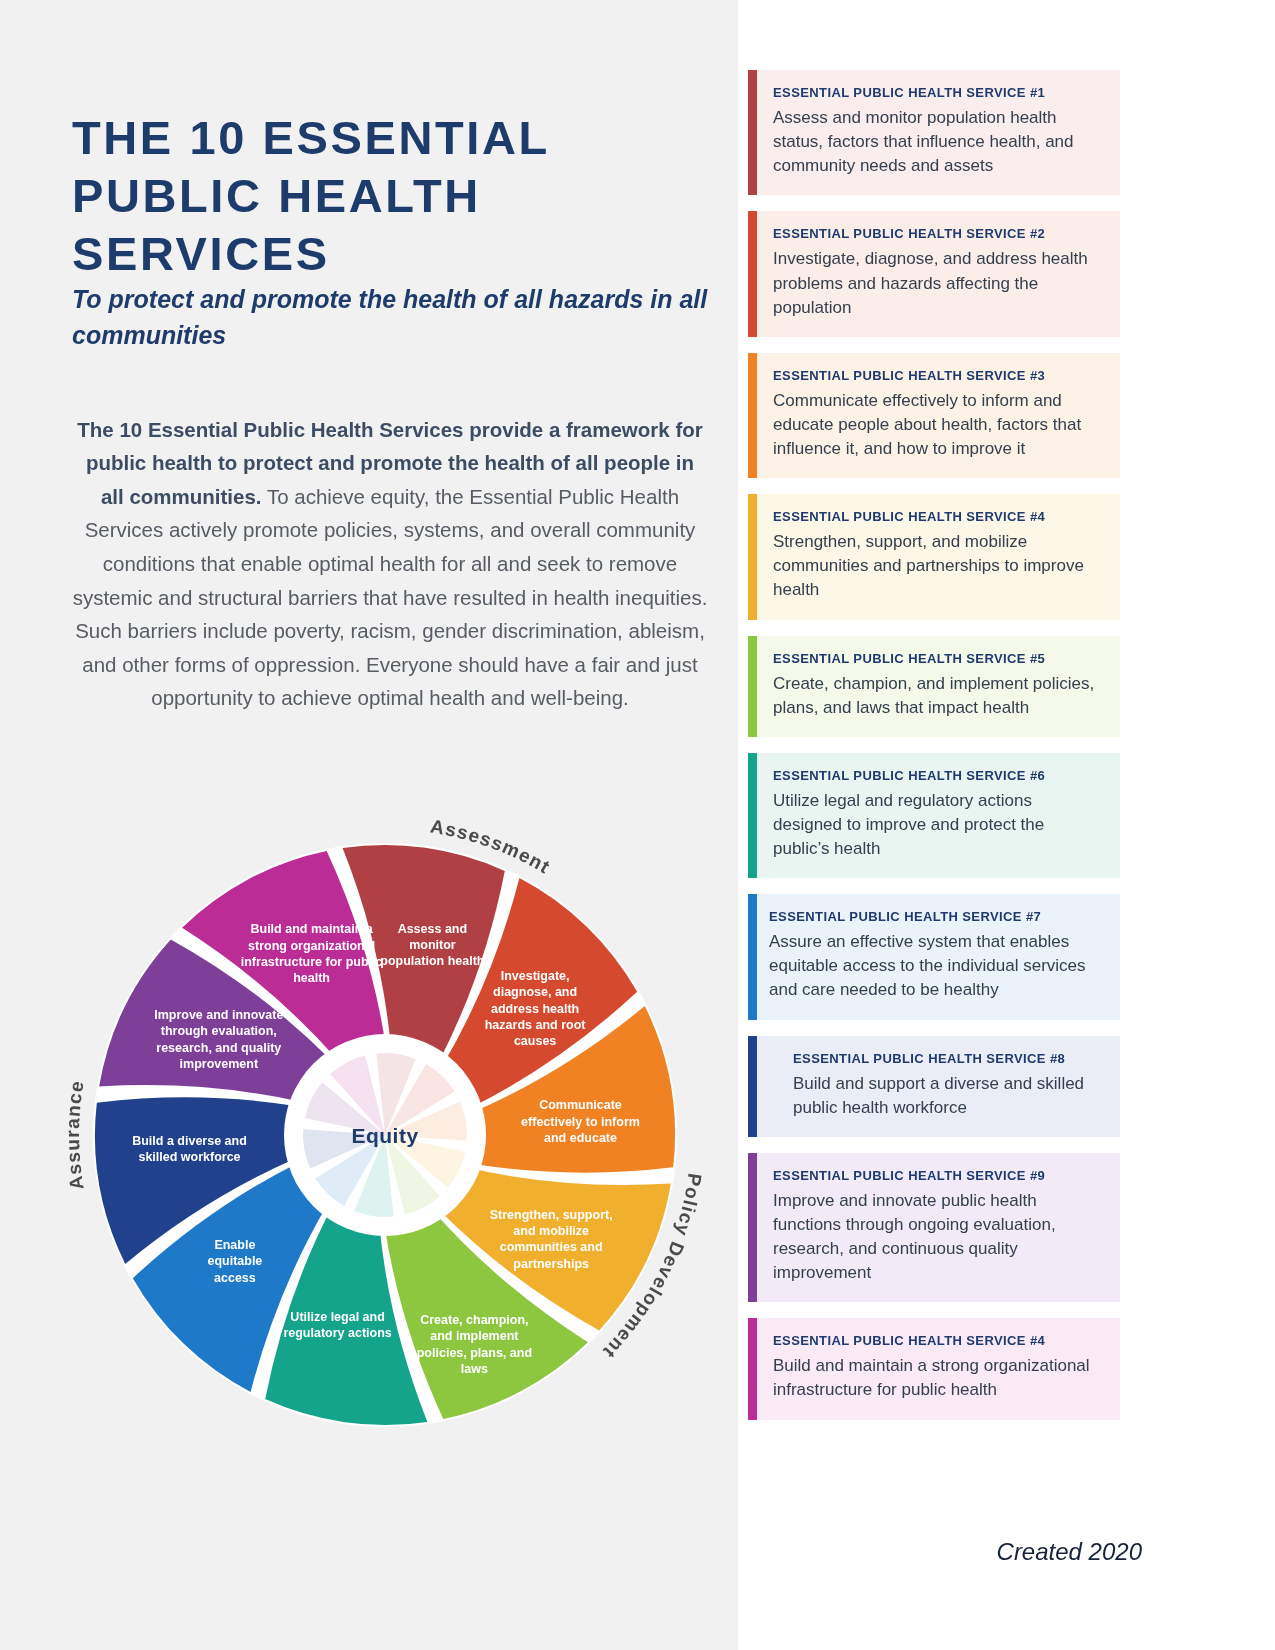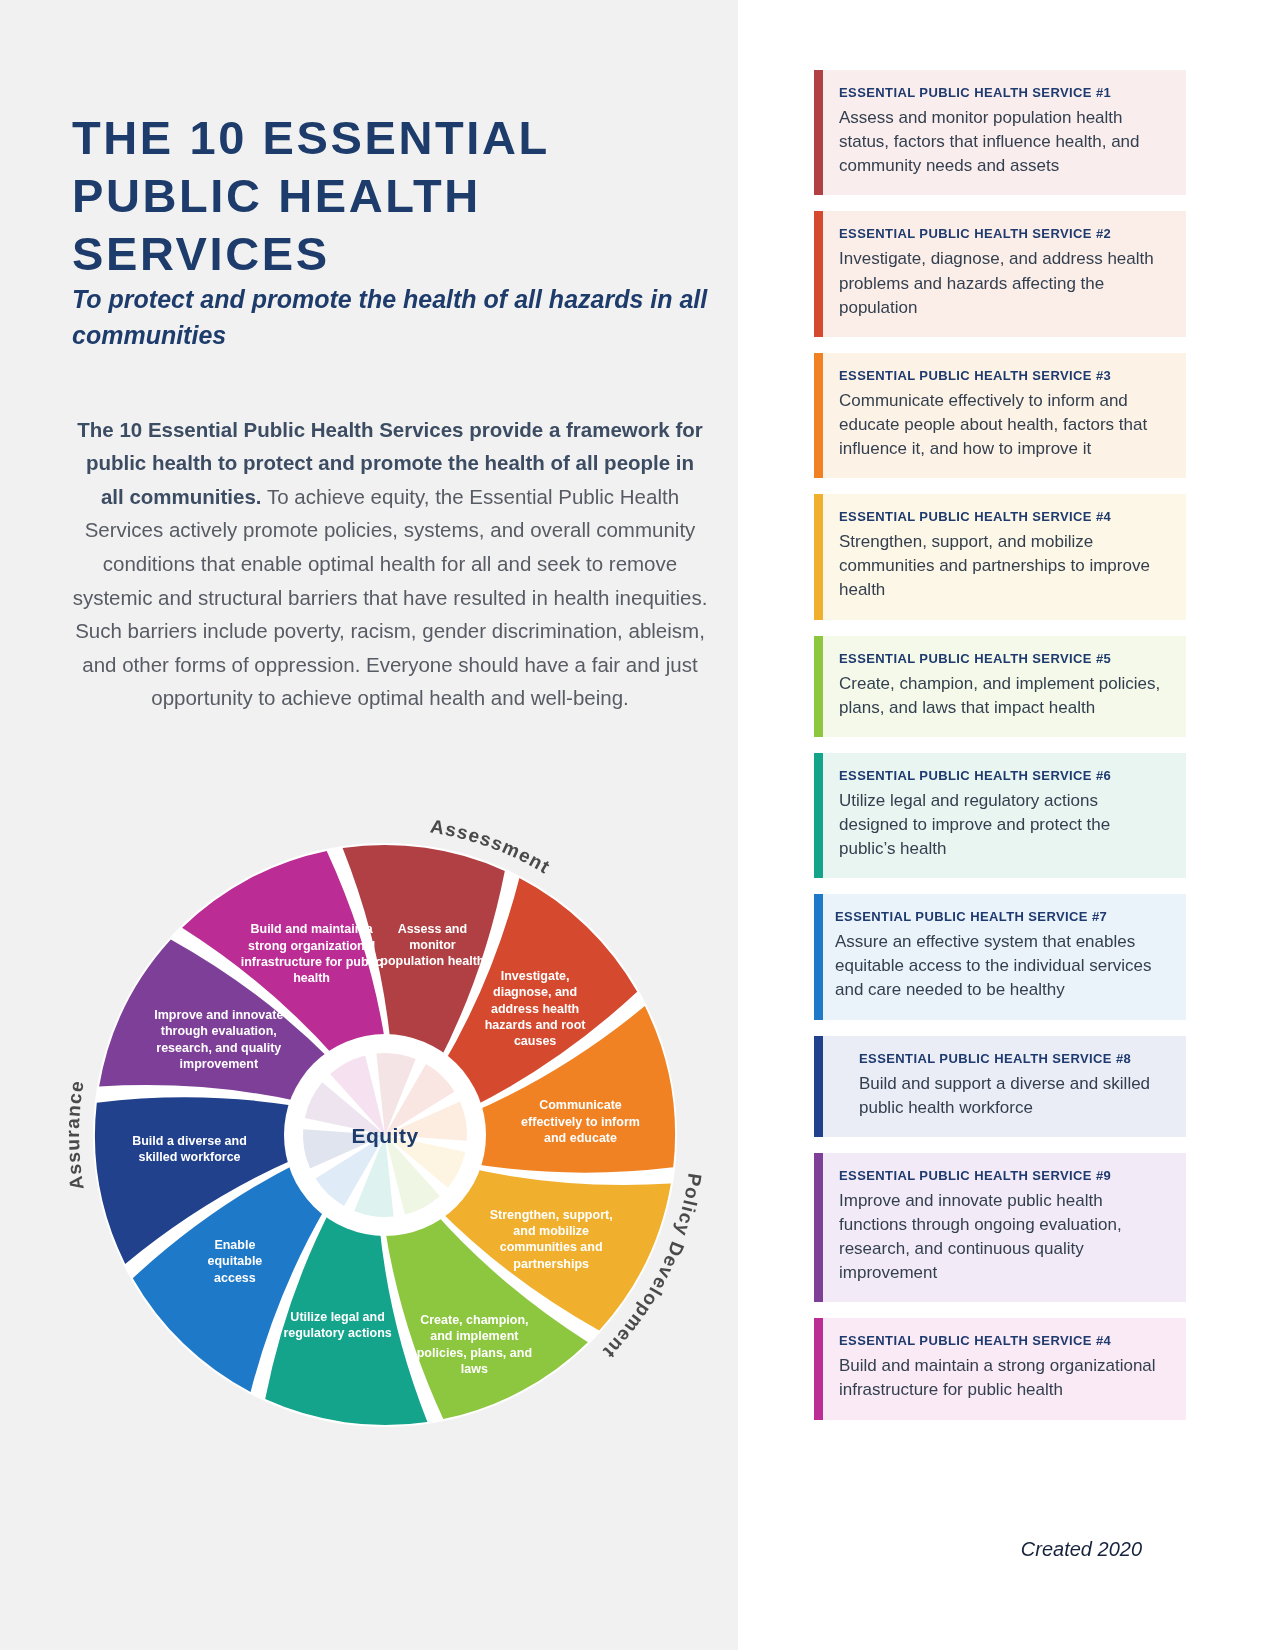--- a/index.html
+++ b/index.html
@@ -24,31 +24,31 @@
   .wheel-wrap{position:absolute;left:55px;top:805px;width:660px;height:660px;}
   .wheel-wrap svg{position:absolute;left:0;top:0;}
   .wheel-labels{position:absolute;left:0;top:0;width:660px;height:660px;pointer-events:none;}
   .seg-label{
     position:absolute;color:#ffffff;font-weight:bold;font-size:12.5px;
     line-height:1.3;text-align:center;transform:translate(-50%,-50%);
   }
   .equity-text{font-weight:bold;font-size:21px;fill:#1d3b6b;letter-spacing:.5px;}
   .axis-label{font-weight:bold;font-size:19px;fill:#4a4a4a;letter-spacing:1.2px;}
   .cards{
-    position:absolute;left:814px;top:70px;width:372px;
+    position:absolute;left:748px;top:70px;width:372px;
     display:flex;flex-direction:column;gap:16px;
   }
   .card{border-left:9px solid #999;padding:15px 18px 17px 16px;box-sizing:border-box;}
   .card-title{
     font-size:13px;font-weight:bold;letter-spacing:.4px;color:#1e3a6e;margin-bottom:6px;
   }
   .card-desc{font-size:17px;line-height:1.42;color:#333f4e;}
   .created{
     position:absolute;left:770px;top:1538px;width:372px;text-align:right;
-    font-style:italic;font-size:20px;color:#17233c;
+    font-style:italic;font-size:24px;color:#17233c;
   }
 </style>
 </head>
 <body>
 
 <div class="left-bg"></div>
 
 <h1 class="page-title">THE 10 ESSENTIAL PUBLIC HEALTH SERVICES</h1>
 
 <div class="subtitle">To protect and promote the health of all hazards in all communities</div>

